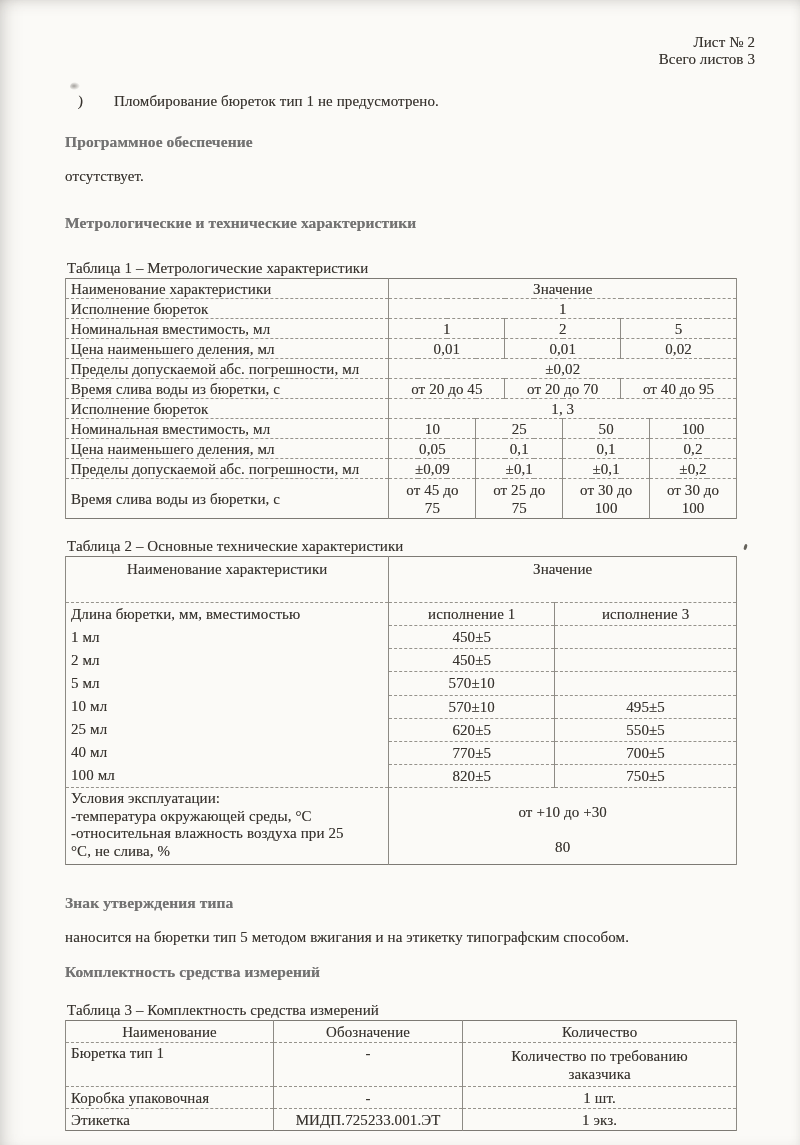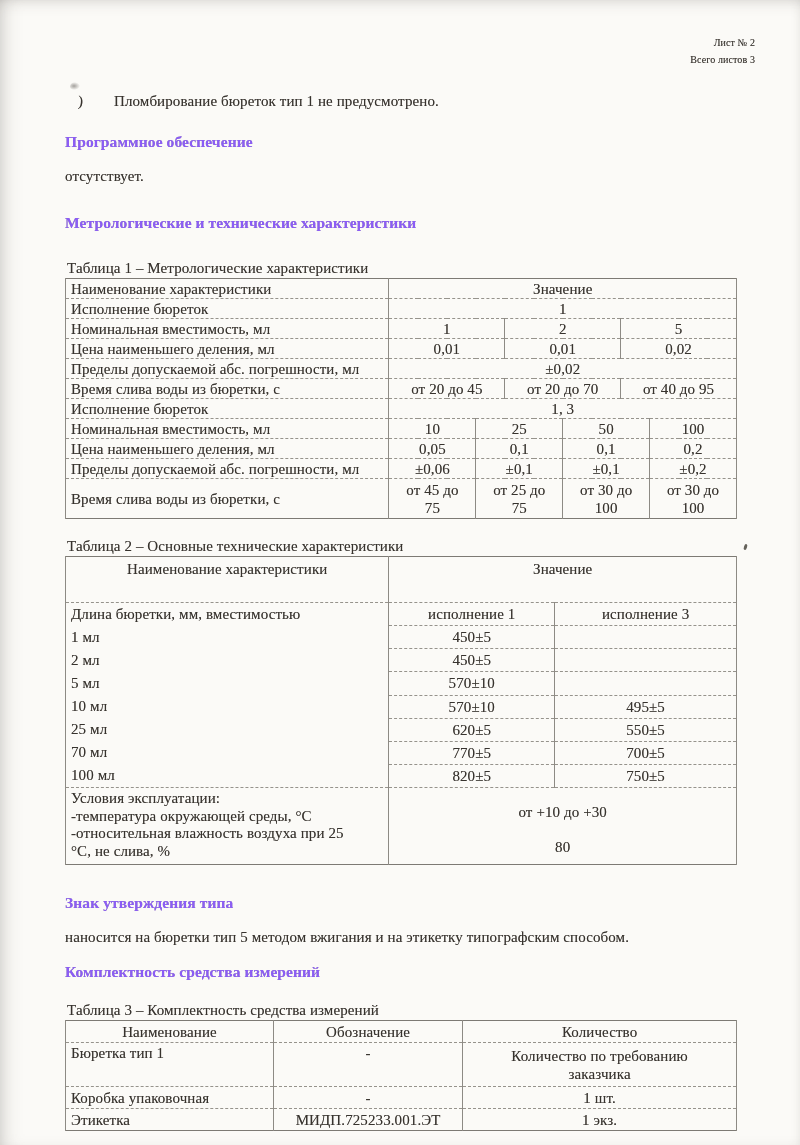--- a/index.html
+++ b/index.html
@@ -17,40 +17,40 @@
     box-shadow: inset 14px 0 22px -16px rgba(60,55,50,.35),
                 inset 0 12px 18px -14px rgba(60,55,50,.22),
                 inset -6px 0 14px -10px rgba(60,55,50,.18);
     overflow: hidden;
     text-shadow: 0 0 .6px rgba(50,45,40,.45);
     letter-spacing: .1px;
   }
   .sheet-header {
     padding: 34px 45px 0 0;
     text-align: right;
-    font-size: 10px;
+    font-size: 15px;
     line-height: 17px;
     margin-left: 28px;
   }
   .content { padding: 0 63px 0 65px; }
 
   .note-line { margin-top: 25px; font-size: 15px; }
   .paren { display: inline-block; margin: 0 27px 0 13px; transform: rotate(4deg); }
   .smudge {
     position: absolute; left: 70px; top: 82px;
     width: 10px; height: 8px; border-radius: 60% 40% 55% 45%;
     background: radial-gradient(ellipse at 40% 50%, rgba(90,85,80,.55), rgba(90,85,80,0) 70%);
   }
   .artifact-dot {
     position: absolute; left: 744px; top: 544px;
     width: 3px; height: 6px; background: #4a4640;
     border-radius: 45%; transform: rotate(18deg); opacity: .85;
   }
 
-  h3 { margin: 0; font-size: 15.5px; font-weight: 700; color: #8b5cf6; }
+  h3 { margin: 0; font-size: 15.5px; font-weight: 700; color: #737373; }
   p  { margin: 0; font-size: 15px; }
   .h-software   { margin-top: 23px; }
   .h-metrology  { margin-top: 29px; }
   .h-approval   { margin-top: 29px; }
   .h-complete   { margin-top: 17px; }
   .txt-after-h  { margin-top: 17px; }
   .caption { font-size: 15px; margin: 0 0 1px 2px; }
   .cap-1 { margin-top: 28px; }
   .cap-2 { margin-top: 19px; }
   .cap-3 { margin-top: 21px; }
@@ -190,21 +190,21 @@
       </tr>
       <tr>
         <td class="lbl">Цена наименьшего деления, мл</td>
         <td class="ctr" colspan="3">0,05</td>
         <td class="ctr" colspan="3">0,1</td>
         <td class="ctr" colspan="3">0,1</td>
         <td class="ctr" colspan="3">0,2</td>
       </tr>
       <tr>
         <td class="lbl">Пределы допускаемой абс. погрешности, мл</td>
-        <td class="ctr" colspan="3">±0,06</td>
+        <td class="ctr" colspan="3">±0,09</td>
         <td class="ctr" colspan="3">±0,1</td>
         <td class="ctr" colspan="3">±0,1</td>
         <td class="ctr" colspan="3">±0,2</td>
       </tr>
       <tr class="tall">
         <td class="lbl">Время слива воды из бюретки, с</td>
         <td class="ctr pre" colspan="3">от 45 до
 75</td>
         <td class="ctr pre" colspan="3">от 25 до
 75</td>
@@ -229,21 +229,21 @@
         <td colspan="2">Значение</td>
       </tr>
       <tr class="vrow">
         <td class="lbl-stack" rowspan="8">
           <div>Длина бюретки, мм, вместимостью</div>
           <div>1 мл</div>
           <div>2 мл</div>
           <div>5 мл</div>
           <div>10 мл</div>
           <div>25 мл</div>
-          <div>70 мл</div>
+          <div>40 мл</div>
           <div>100 мл</div>
         </td>
         <td class="ctr">исполнение 1</td>
         <td class="ctr">исполнение 3</td>
       </tr>
       <tr class="vrow">
         <td class="ctr">450±5</td>
         <td class="ctr"></td>
       </tr>
       <tr class="vrow">

